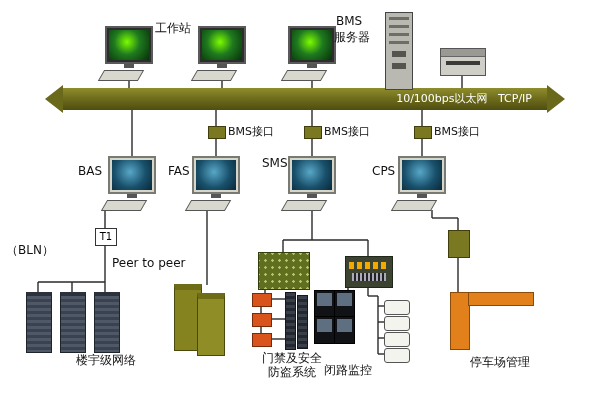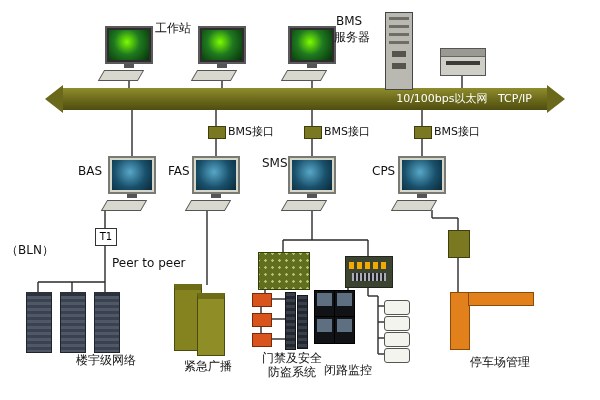--- a/index.html
+++ b/index.html
@@ -205,21 +205,20 @@
   <div class="t1">T1</div>
   <div class="lbl" style="left:112px;top:256px">Peer to peer</div>
 
   <div class="tower" style="left:26px"></div>
   <div class="tower" style="left:60px"></div>
   <div class="tower" style="left:94px"></div>
   <div class="lbl c" style="left:56px;top:352px;width:100px">楼宇级网络</div>
 
   <div class="cab" style="left:174px;top:284px;width:26px;height:60px"></div>
   <div class="cab front" style="left:197px;top:293px;width:26px;height:56px"></div>
-  <div class="lbl c" style="left:166px;top:358px;width:84px">紧急广播</div>
 
   <div class="acc"></div>
   <div class="al" style="top:293px"></div>
   <div class="al" style="top:313px"></div>
   <div class="al" style="top:333px"></div>
   <div class="rd" style="left:285px;top:292px;height:56px"></div>
   <div class="rd" style="left:297px;top:295px;height:52px"></div>
   <div class="lbl c" style="left:248px;top:364px;width:88px">防盗系统</div>
   <div class="lbl c" style="left:248px;top:350px;width:88px">门禁及安全</div>
 

